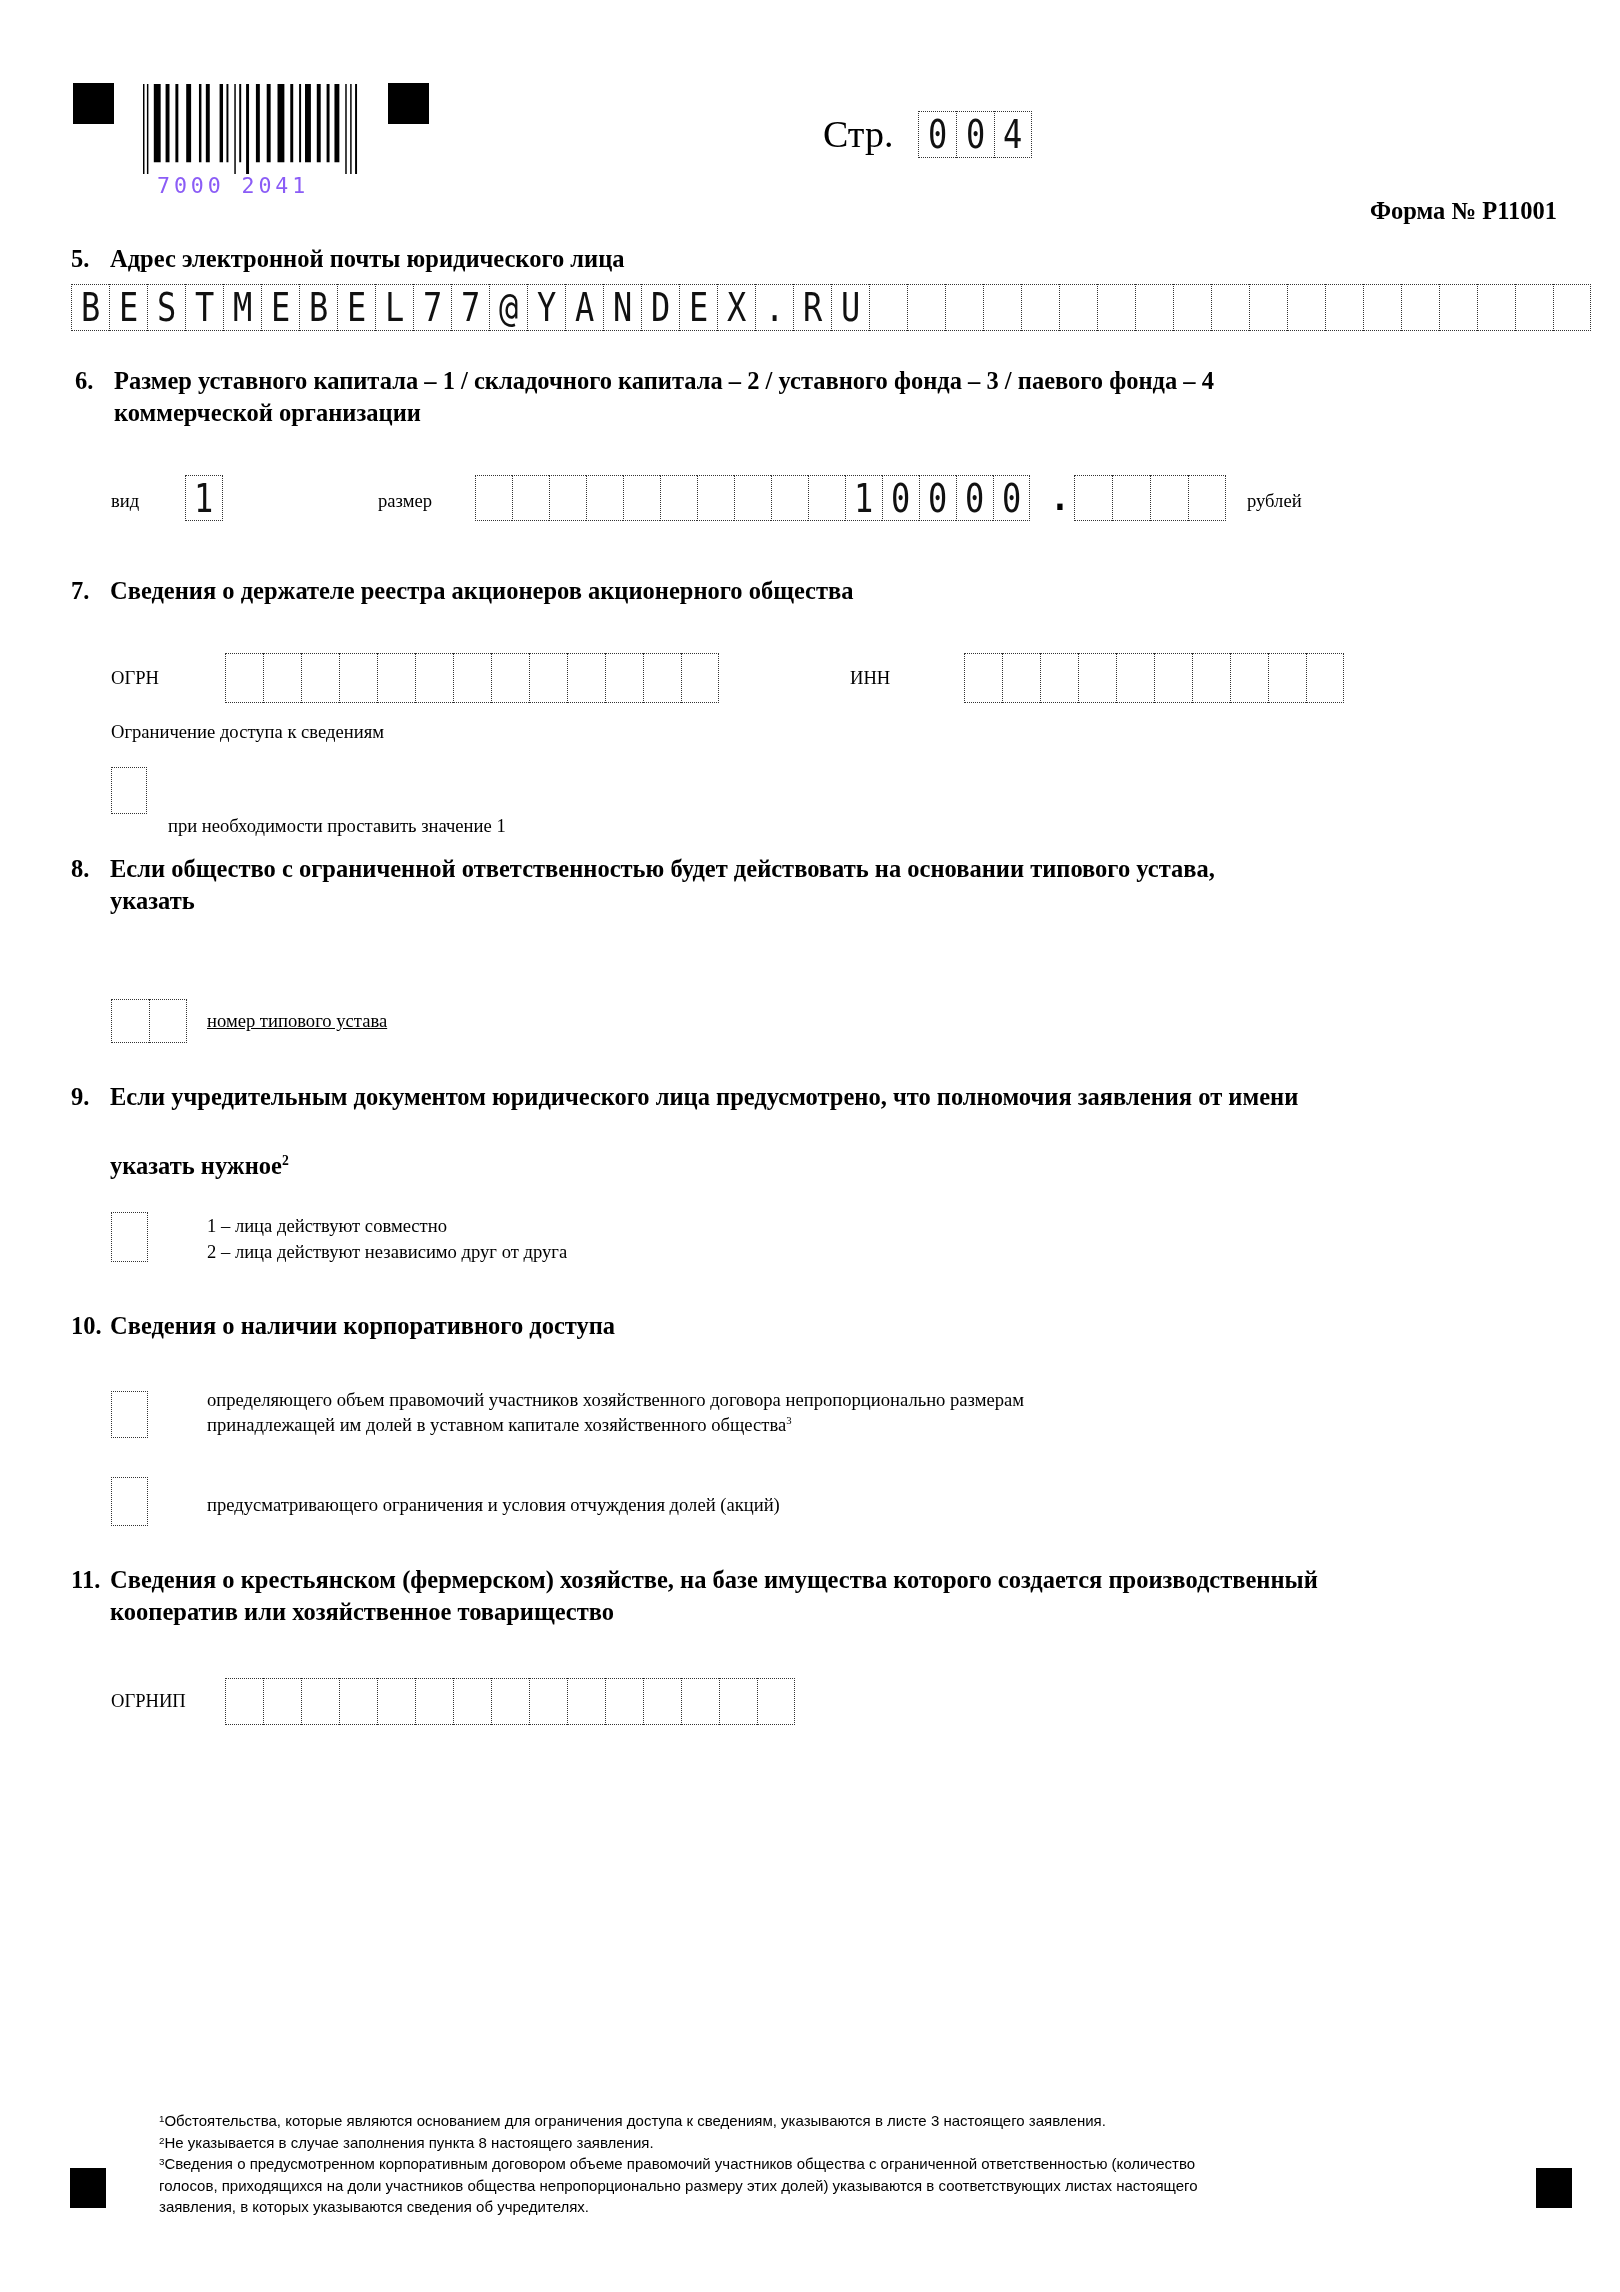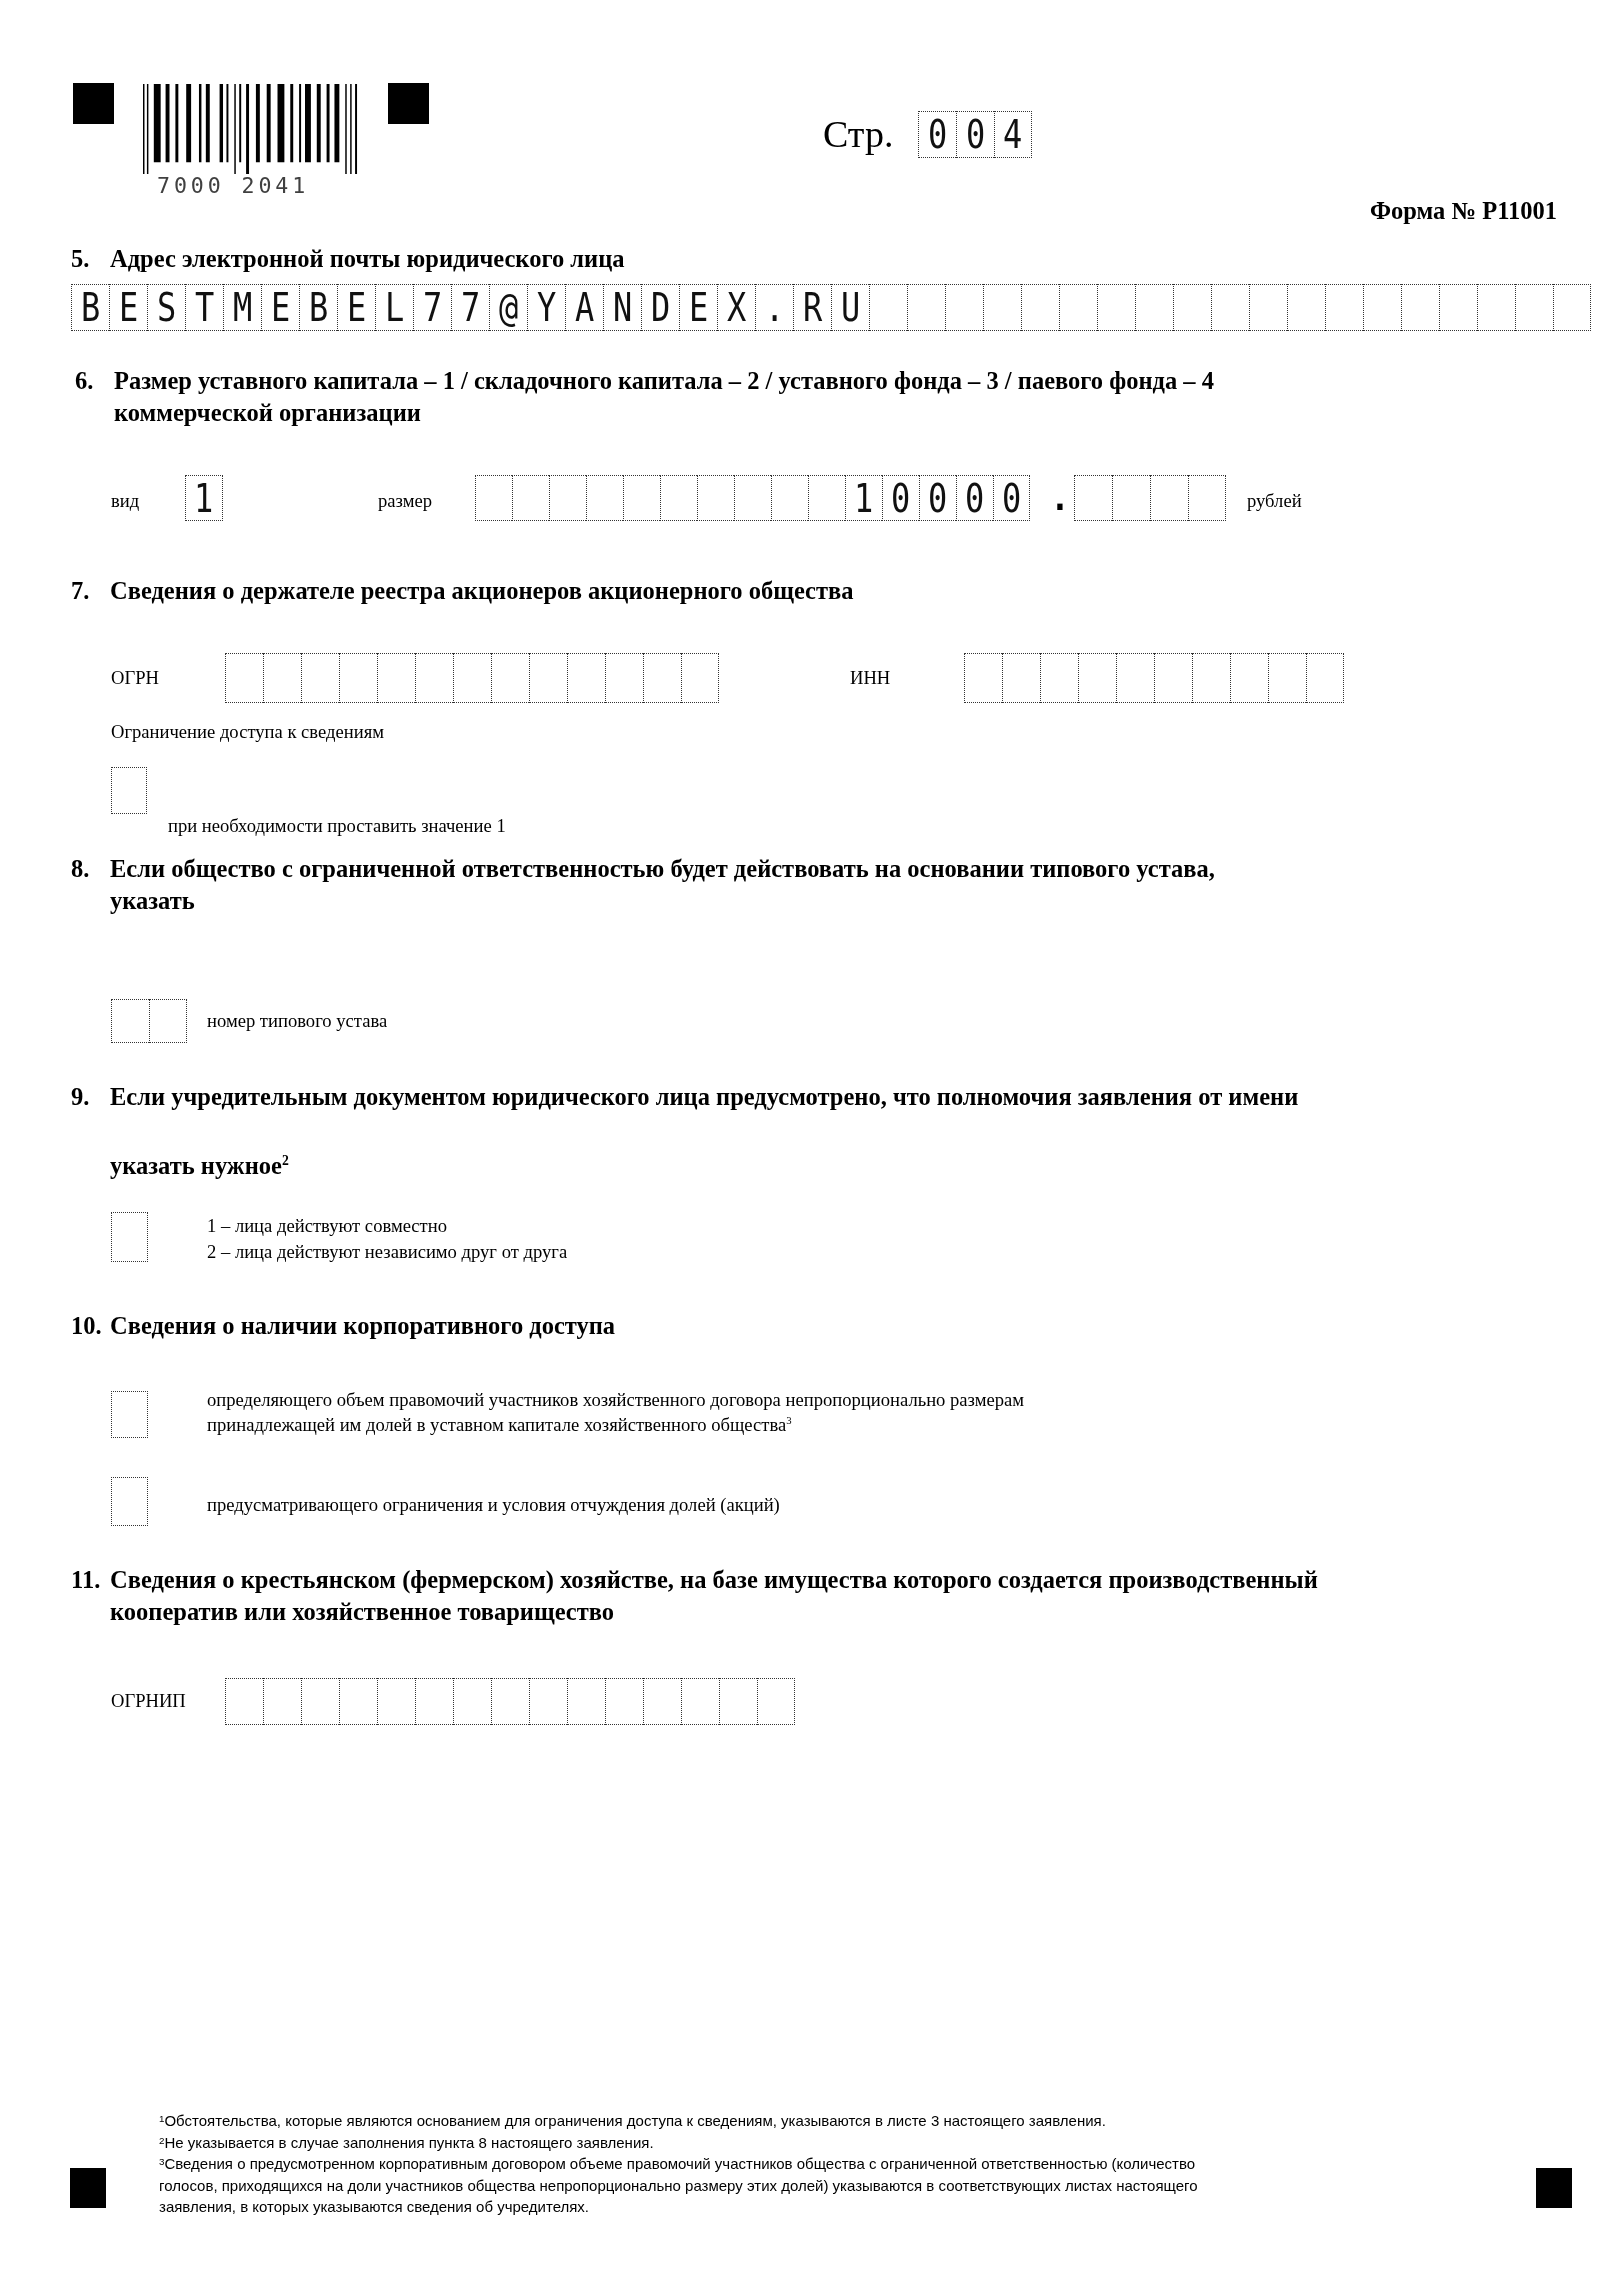--- a/index.html
+++ b/index.html
@@ -2,21 +2,21 @@
 <html><head>
 <meta charset="utf-8">
 <style>
   html, body { margin:0; padding:0; background:#fff; }
   body { width:1620px; height:2293px; position:relative; overflow:hidden;
          font-family:"Liberation Serif", serif; color:#000; }
   .abs { position:absolute; }
   .marker { position:absolute; background:#000; }
   .barcode { position:absolute; left:143px; top:84px; width:216px; height:90px; }
   .barcode-text { position:absolute; left:157px; top:173px; font-family:"DejaVu Sans Mono", monospace;
-                  font-size:21.6px; letter-spacing:3.9px; color:#404040; }
+                  font-size:21.6px; letter-spacing:3.9px; color:#8b5cf6; }
   .h { position:absolute; font-weight:bold; font-size:24.5px; line-height:32px; transform-origin:left top;
        white-space:nowrap; }
   .h .num { display:inline-block; width:39px; }
   .h .cont { padding-left:39px; }
   .lbl { position:absolute; font-size:18.6px; white-space:nowrap; }
   .boxes { position:absolute; display:flex; }
   .box { box-sizing:border-box; border:1.5px dotted #333; border-right:none; display:flex; align-items:center;
          justify-content:center; font-family:"DejaVu Sans Mono", monospace; font-weight:normal; color:#111;
          transform-origin:center; }
   .box:last-child { border-right:1.5px dotted #333; }
@@ -372,21 +372,21 @@
   <span class="cont">указать</span>
 </div>
 <div class="boxes" style="left:111px;top:999px;">
     <div class="box" style="width: 38px; height: 44px; font-size: 37px;">
       <span></span>
     </div>
     <div class="box" style="width: 38px; height: 44px; font-size: 37px;">
       <span></span>
     </div>
   </div>
-<div class="lbl" style="left:207px;top:1010px;">номер типового устава</div>
+<div class="lbl" style="left:207px;top:1010px;text-decoration:underline;">номер типового устава</div>
 
 <div class="h" style="left:71px;top:1081px;">
   <span class="num">9.</span><span>Если учредительным документом юридического лица предусмотрено, что полномочия заявления от имени</span><br>
   <br>
   <span class="cont">указать нужное</span><sup class="s">2</sup>
 </div>
 <div class="boxes" style="left:111px;top:1212px;">
     <div class="box" style="width: 37px; height: 50px; font-size: 39px;">
       <span></span>
     </div>

